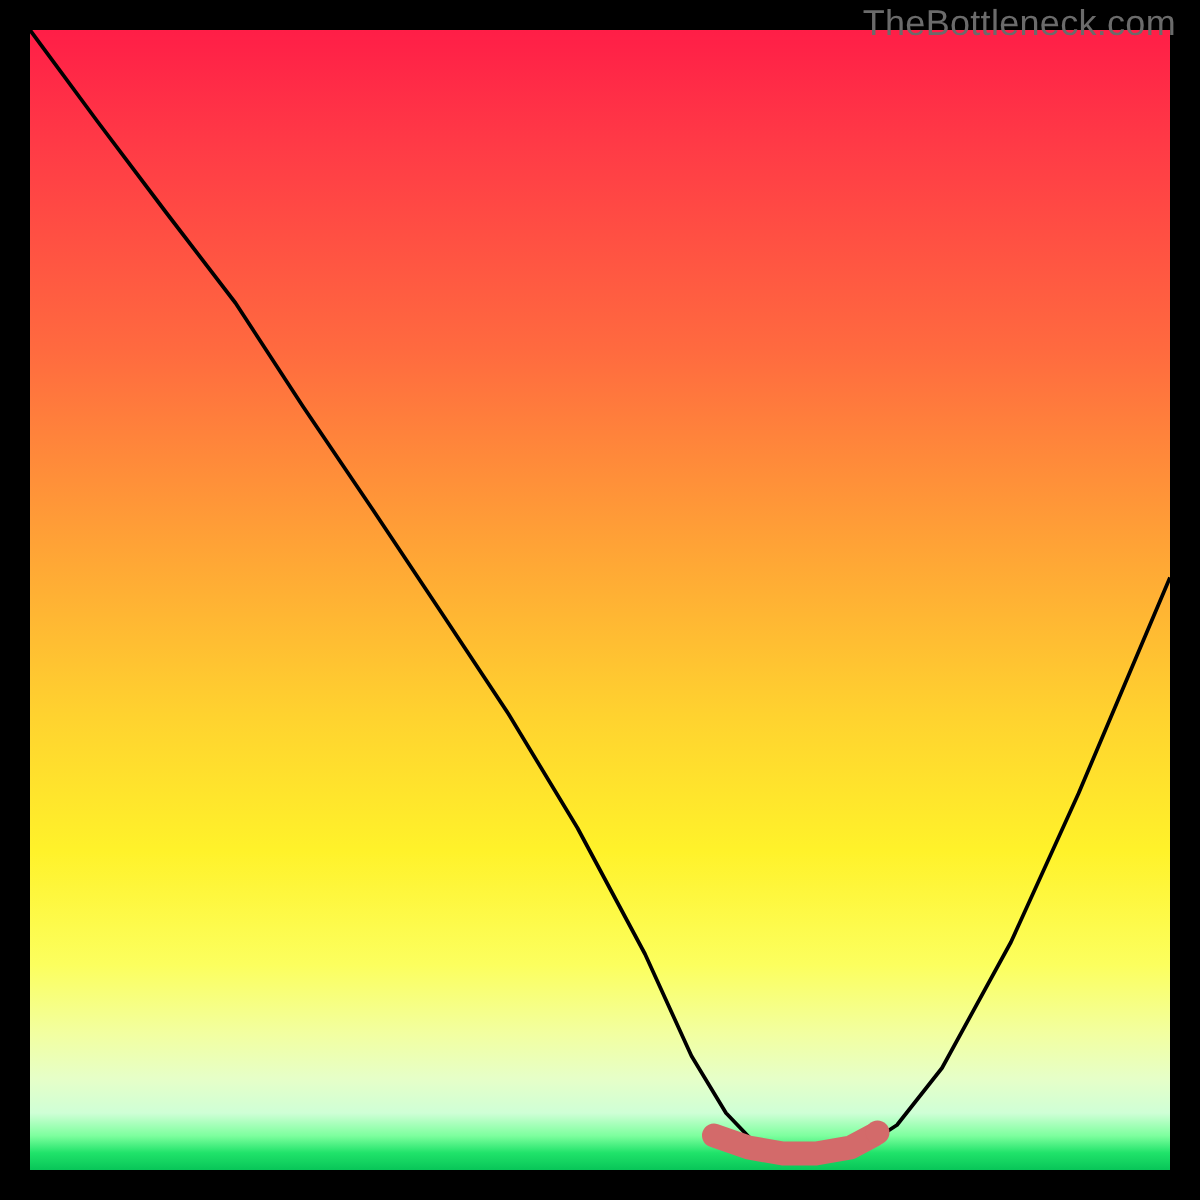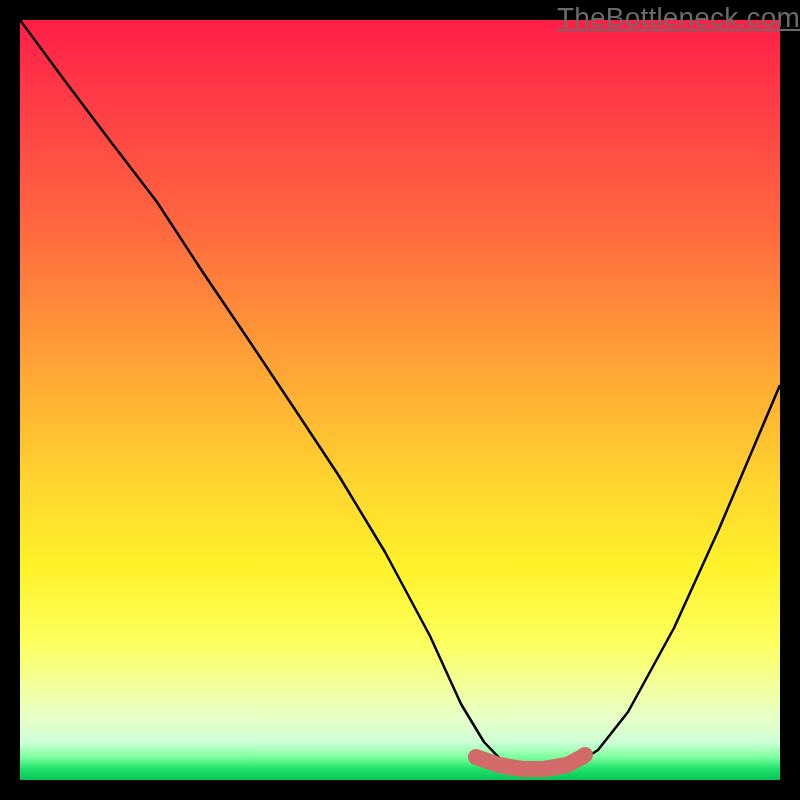--- a/index.html
+++ b/index.html
@@ -43,26 +43,25 @@
   svg.curve {
     position: absolute;
     left: 0;
     top: 0;
     width: 760px;
     height: 760px;
   }
   .watermark {
     position: absolute;
     top: 2px;
-    right: 0;
+    right: 16px;
     color: #6b6b6b;
-    font-size: 28px;
+    font-size: 24px;
     font-weight: 500;
     letter-spacing: 0.2px;
-    text-decoration: underline;
   }
 </style>
 </head>
 <body>
 
 <div class="frame">
 
   <div class="plot-area">
     <svg class="curve" viewBox="0 0 760 760" preserveAspectRatio="none">
 

